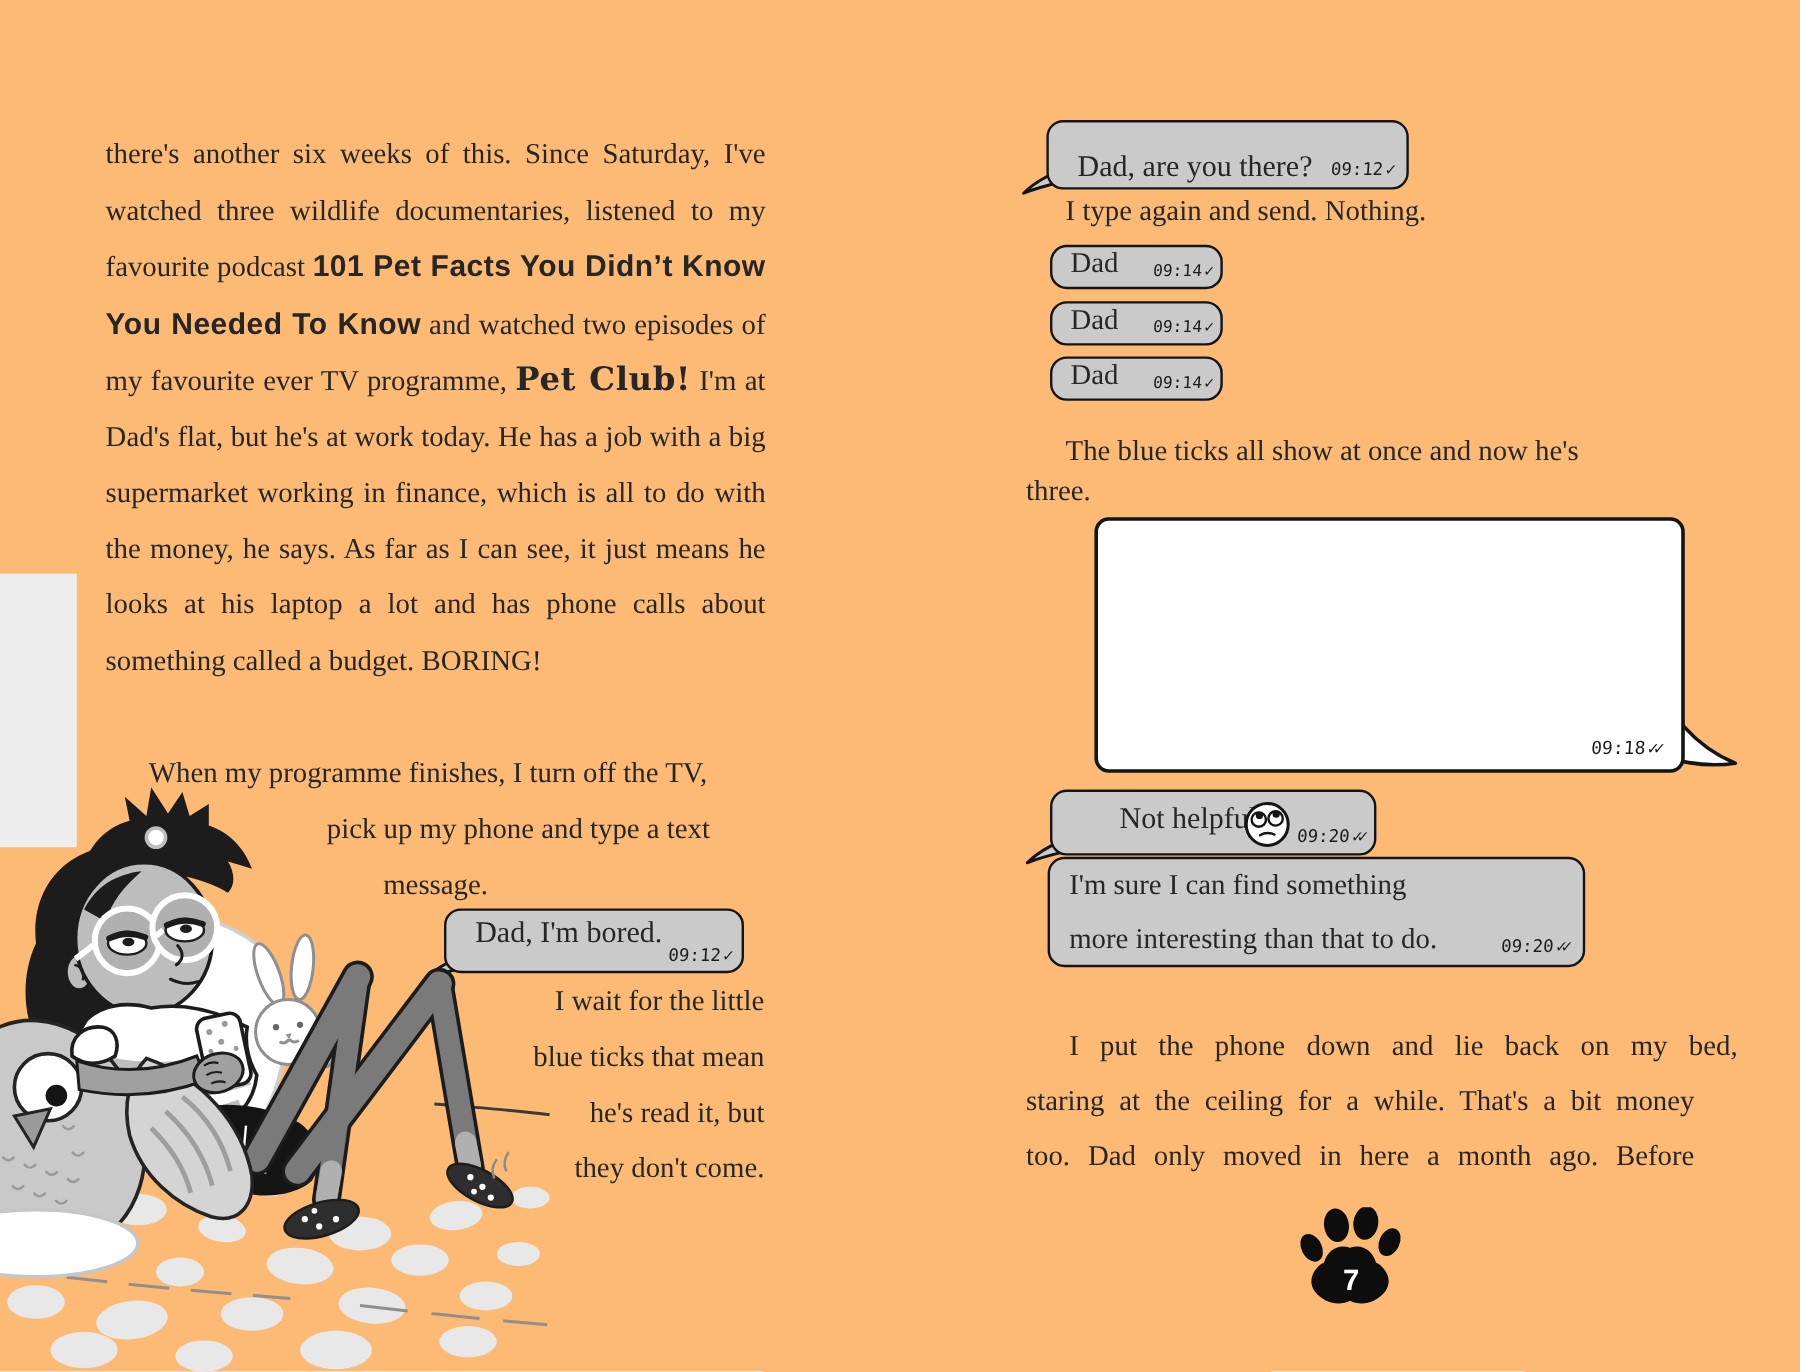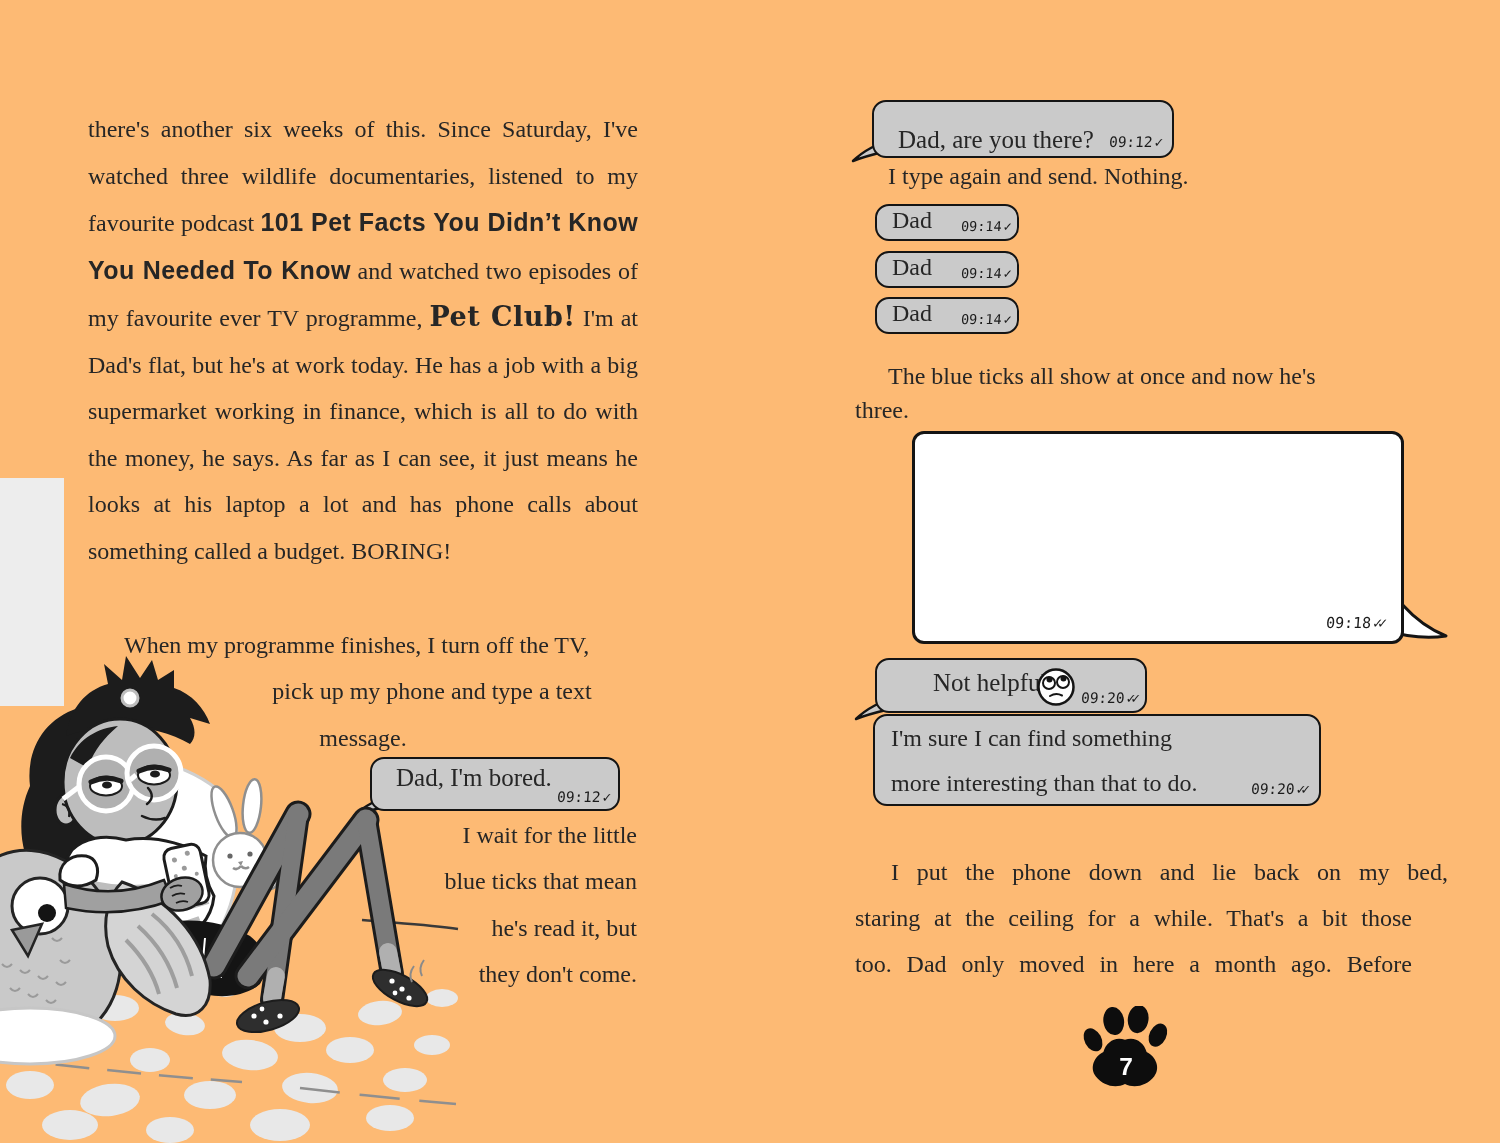--- a/index.html
+++ b/index.html
@@ -256,21 +256,21 @@
 
     <div class="bubble" style="left:123px;top:714px;width:448px;height:92px;">
       <div class="biglines" style="left:16px;top:0;line-height:45px;">
         <div>I'm sure I can find something</div>
         <div>more interesting than that to do.</div>
       </div>
       <span class="ts" style="right:13px;bottom:7px;"><span>09:20</span><span class="ticks">✓✓</span></span>
     </div>
 
     <div class="abs body-text jlast indent" style="left:105px;top:849px;width:557px;">I put the phone down and lie back on my bed,</div>
-    <div class="abs body-text jlast" style="left:105px;top:895px;width:557px;">staring at the ceiling for a while. That's a bit those</div>
+    <div class="abs body-text jlast" style="left:105px;top:895px;width:557px;">staring at the ceiling for a while. That's a bit money</div>
     <div class="abs body-text jlast" style="left:105px;top:941px;width:557px;">too. Dad only moved in here a month ago. Before</div>
 
     <svg class="abs" style="left:328px;top:1006px;" width="94" height="94" viewBox="0 0 100 100">
       <g fill="#0d0d0d">
         <ellipse cx="16" cy="36" rx="9" ry="13" transform="rotate(-28 16 36)"></ellipse>
         <ellipse cx="38" cy="16" rx="11" ry="15" transform="rotate(-8 38 16)"></ellipse>
         <ellipse cx="64" cy="14" rx="11" ry="15" transform="rotate(8 64 14)"></ellipse>
         <ellipse cx="85" cy="31" rx="9" ry="13" transform="rotate(26 85 31)"></ellipse>
         <path d="M50 36 C60 32 70 38 73 49 C83 54 88 66 81 75 C73 85 60 88 50 83 C40 88 27 85 19 75 C12 66 17 54 27 49 C30 38 40 32 50 36 Z"></path>
       </g>

